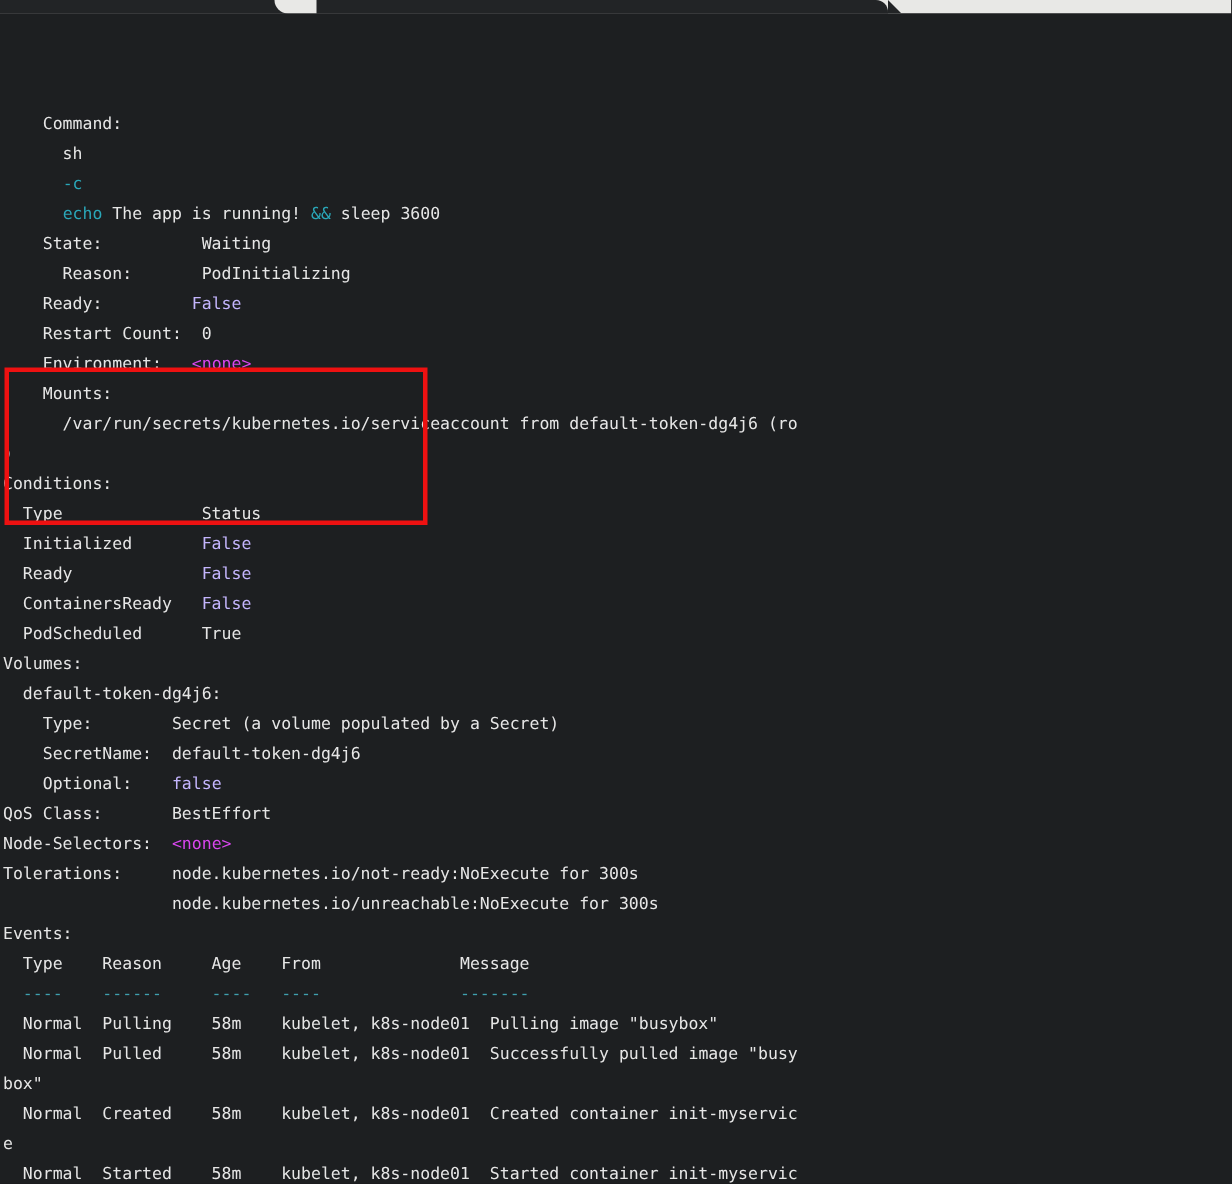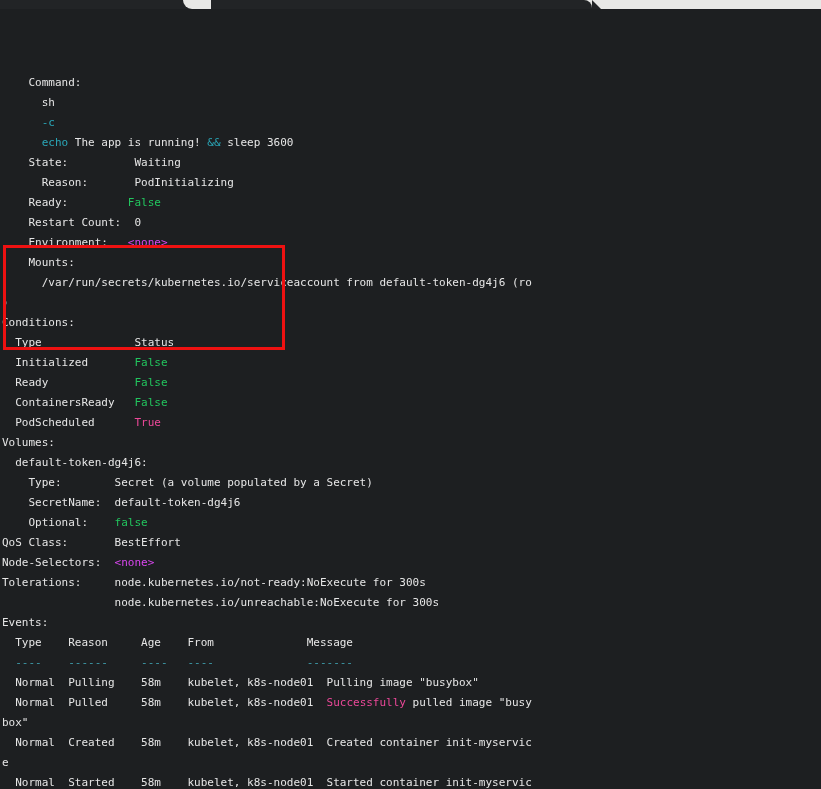--- a/index.html
+++ b/index.html
@@ -71,22 +71,22 @@
     box-sizing: border-box;
     overflow: hidden;
   }
   #terminal .line {
     height: 20px;
     padding-left: 2px;
   }
 
   
   .c-white   { color: #e6e6e6; }
-  .c-red     { color: #22c55e; }
-  .c-green   { color: #ec4899; }
+  .c-red     { color: #c4b5fd; }
+  .c-green   { color: #e5e5e5; }
   .c-cyan    { color: #2aa7b8; }
   .c-magenta { color: #d946ef; }
   .c-dash    { color: #3f9fae; }
 
   
   #conditions-highlight {
     position: absolute;
     left: 3px;
     top: 245px;
     width: 282px;

